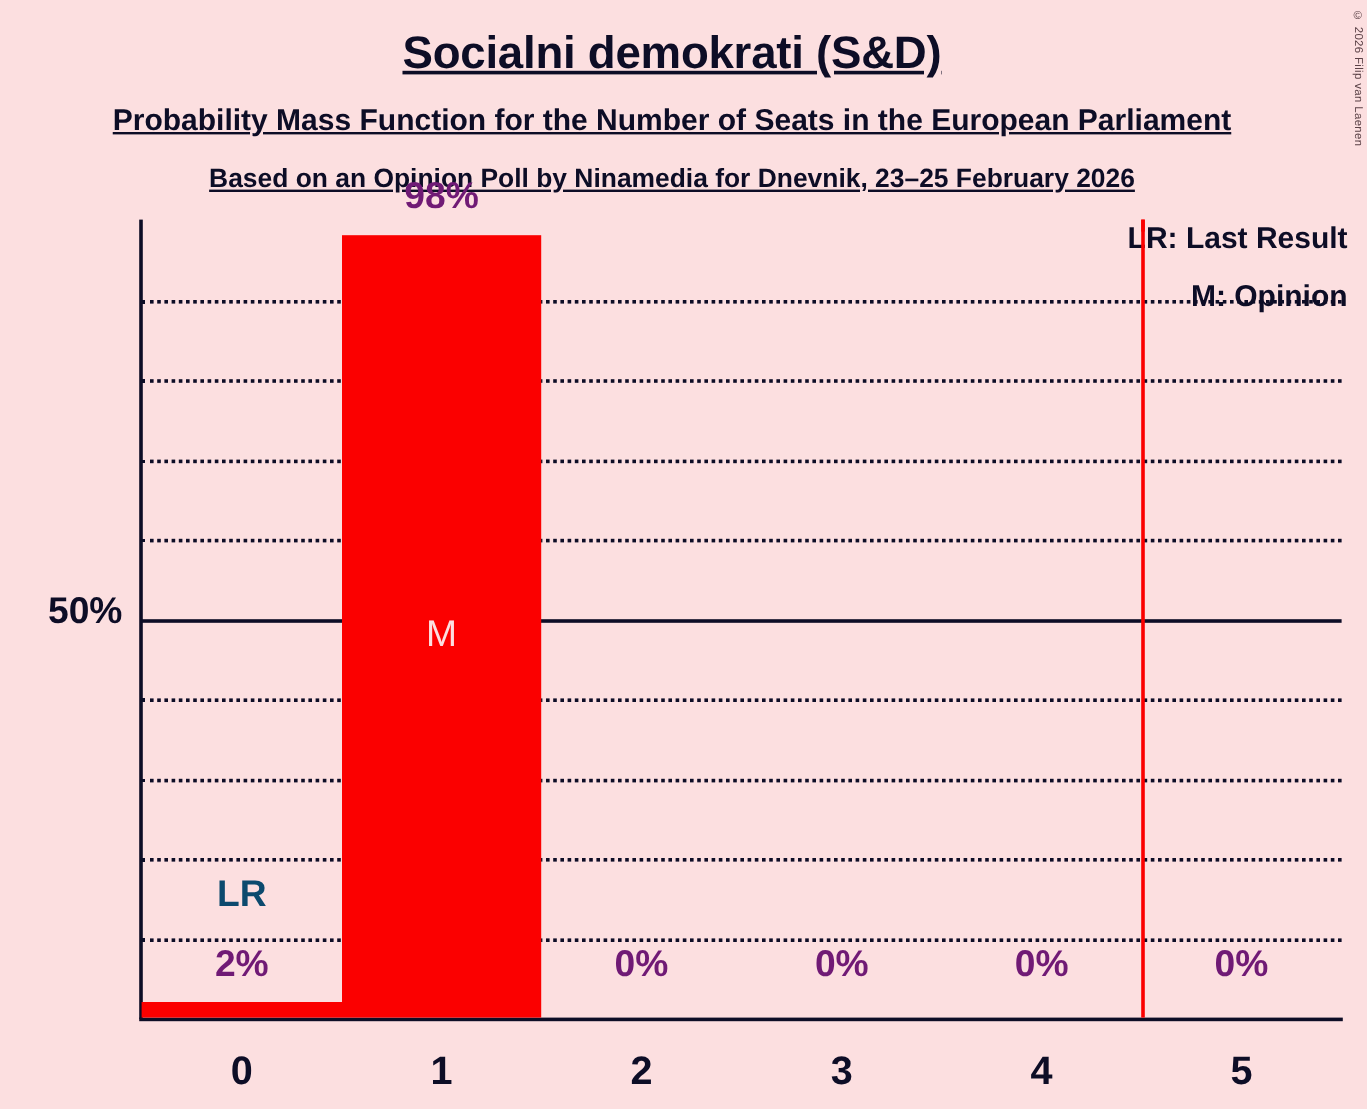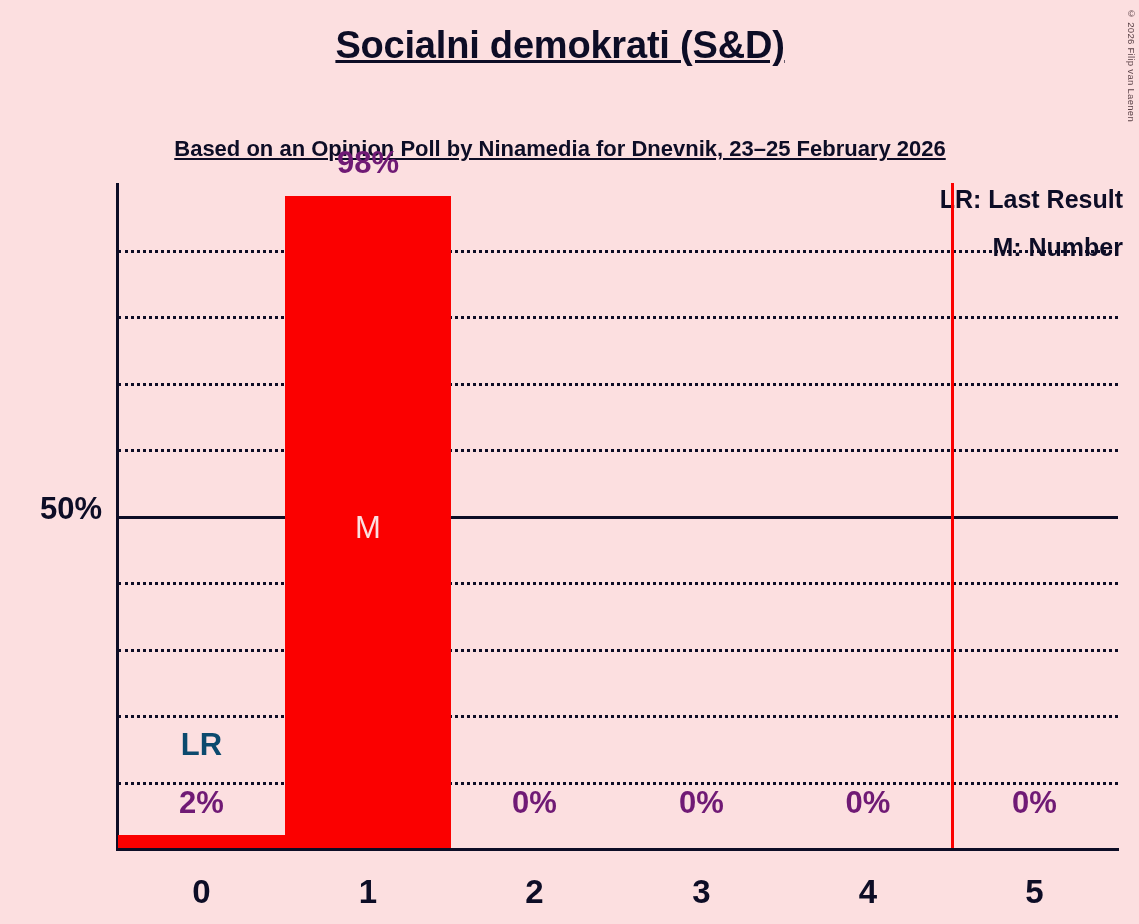--- a/index.html
+++ b/index.html
@@ -169,26 +169,27 @@
   }
   #legend-lr { top: 185px; }
   #legend-median { top: 233px; }
 </style>
 </head>
 <body>
 
 <div class="chart-root">
 
   <div class="title" id="chart-title">Socialni demokrati (S&amp;D)</div>
+  <div class="title" id="chart-subtitle">Probability Mass Function for the Number of Seats in the European Parliament</div>
   <div class="title" id="chart-subsubtitle">Based on an Opinion Poll by Ninamedia for Dnevnik, 23–25 February 2026</div>
 
   <div id="copyright-note">© 2026 Filip van Laenen</div>
 
   <div class="legend-entry" id="legend-lr">LR: Last Result</div>
-  <div class="legend-entry" id="legend-median">M: Number</div>
+  <div class="legend-entry" id="legend-median">M: Opinion</div>
 
   <div class="lr-line-top" style="left:951px"></div>
 
   <div class="ytick-label" style="left:0px; top:491px; width:102px;">50%</div>
 
   <div class="plot">
 
     <div class="axis-y"></div>
     <div class="axis-x"></div>
 

